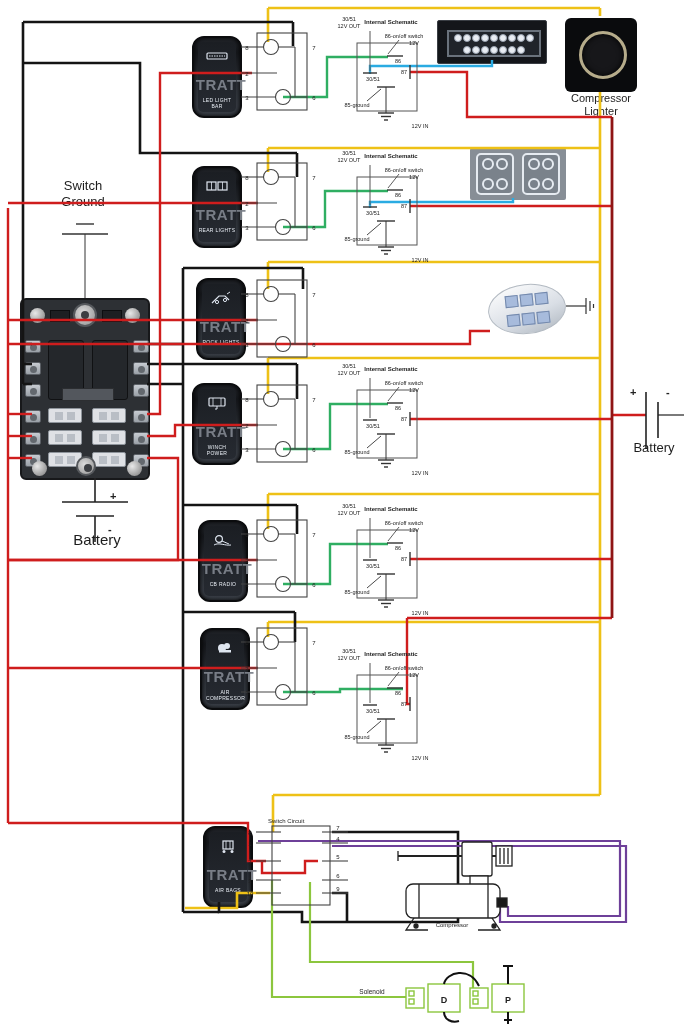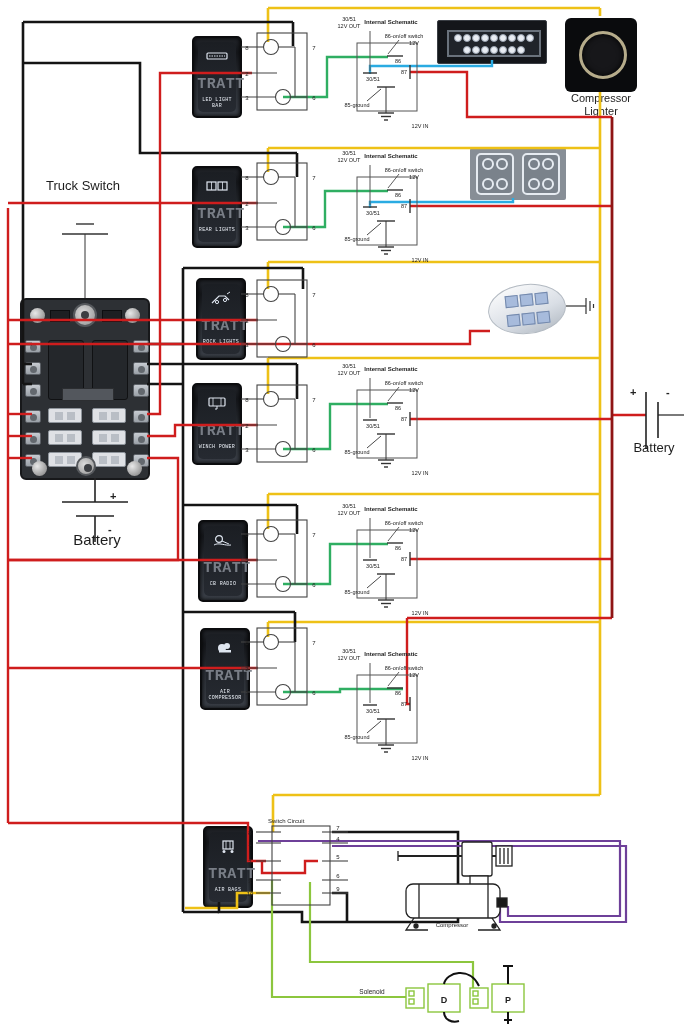--- a/index.html
+++ b/index.html
@@ -1,21 +1,21 @@
 <!DOCTYPE html>
 <html><head>
 <meta charset="utf-8">
 <style>
   html,body{margin:0;padding:0;background:#fff;font-family:"Liberation Sans",sans-serif;}
   #canvas{position:relative;width:685px;height:1024px;background:#ffffff;overflow:hidden;}
   .abs{position:absolute;}
   
-  .rocker{position:absolute;width:46px;height:78px;border-radius:5px;
+  .rocker{position:absolute;width:46px;height:78px;border-radius:12px;
     background:linear-gradient(180deg,#23262c 0%,#15171b 18%,#2b2f36 55%,#3a3f47 100%);
-    border:2px solid #0b0c0e;box-shadow:inset 0 0 4px #000;font-family:Liberation Mono, monospace;}
+    border:2px solid #0b0c0e;box-shadow:inset 0 0 4px #000;}
   .rocker .face{position:absolute;left:4px;top:4px;right:4px;bottom:4px;border-radius:5px;
     background:linear-gradient(180deg,#1b1e23,#262a31);display:flex;flex-direction:column;align-items:center;}
   .sw-icon{margin-top:7px;}
   .brand{position:absolute;left:-14px;width:74px;top:34px;text-align:center;font-weight:bold;
     font-size:15px;letter-spacing:.5px;color:#7d828b;opacity:.95;}
   .sw-label{position:absolute;left:0;right:0;top:55px;text-align:center;color:#e8edf4;
     font-size:5px;line-height:6px;letter-spacing:.3px;}
   
   .lightbar{position:absolute;left:437px;top:20px;width:108px;height:42px;background:#14161a;
     border:1px solid #3a3e44;border-radius:2px;}
@@ -213,21 +213,21 @@
     <div class="fuse" style="left:70px;top:108px;"></div>
     <div class="fuse" style="left:26px;top:130px;"></div>
     <div class="fuse" style="left:70px;top:130px;"></div>
     <div class="fuse" style="left:26px;top:152px;"></div>
     <div class="fuse" style="left:70px;top:152px;"></div>
     <div class="screw" style="left:10px;top:161px;"></div>
     <div class="screw" style="left:105px;top:161px;"></div>
     <div class="stud" style="left:54px;top:156px;width:20px;height:20px;"></div>
   </div>
 
-  <div class="lbl" style="left:44px;top:178px;width:78px;font-size:13px;line-height:16px;">Truck Switch</div>
+  <div class="lbl" style="left:44px;top:178px;width:78px;font-size:13px;line-height:16px;">Switch Ground</div>
   <div class="lbl" style="left:50px;top:531px;width:94px;font-size:15px;">Battery</div>
   <div class="lbl" style="left:624px;top:440px;width:60px;font-size:13px;">Battery</div>
 
   <svg class="abs" style="left:0;top:0;pointer-events:none;" width="685" height="1024" viewBox="0 0 685 1024">
     <defs>
 
       <g id="relay-proto">
         <rect x="0" y="0" width="60" height="68" fill="none" stroke="#555" stroke-width="1"></rect>
         <text class="t5 mid" x="-8" y="-22">30/51</text>
         <text class="t5 mid" x="-8" y="-15">12V OUT</text>

